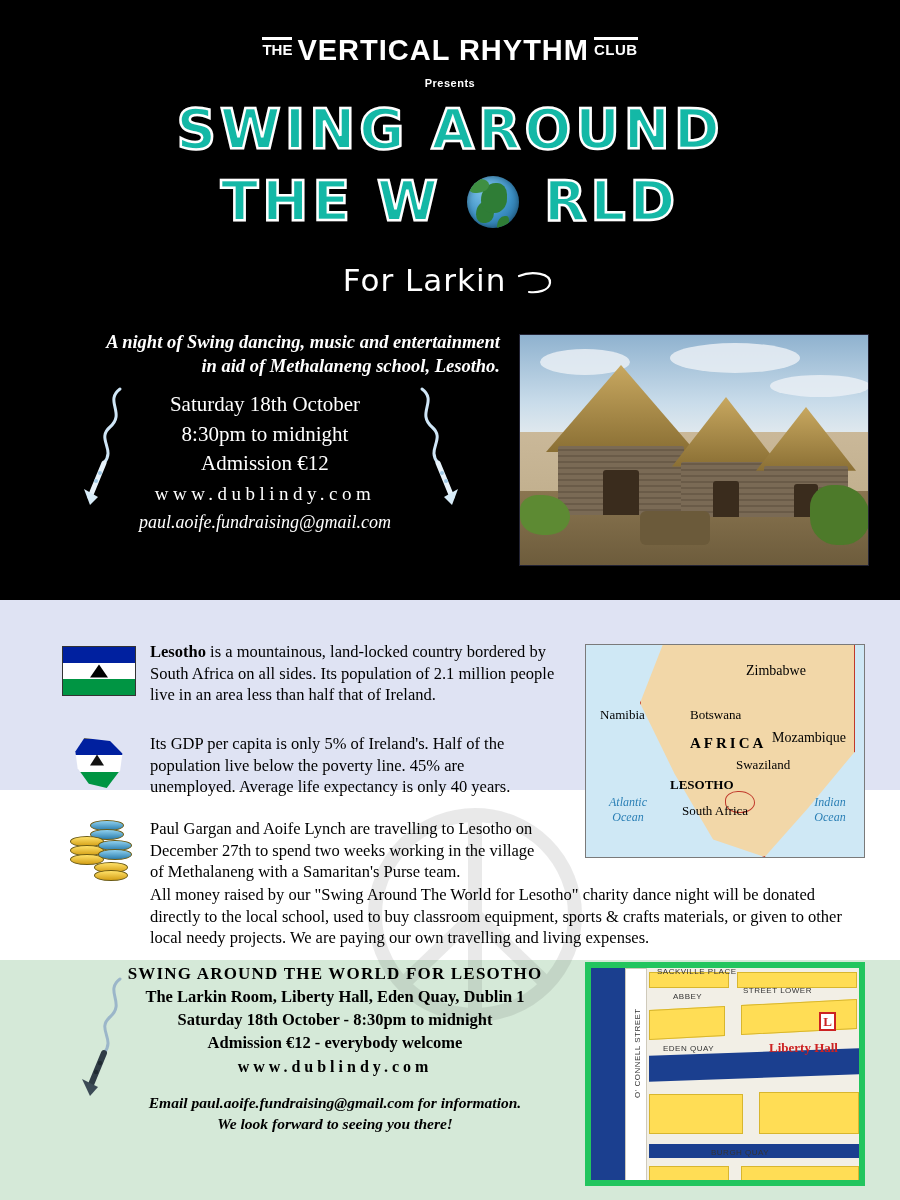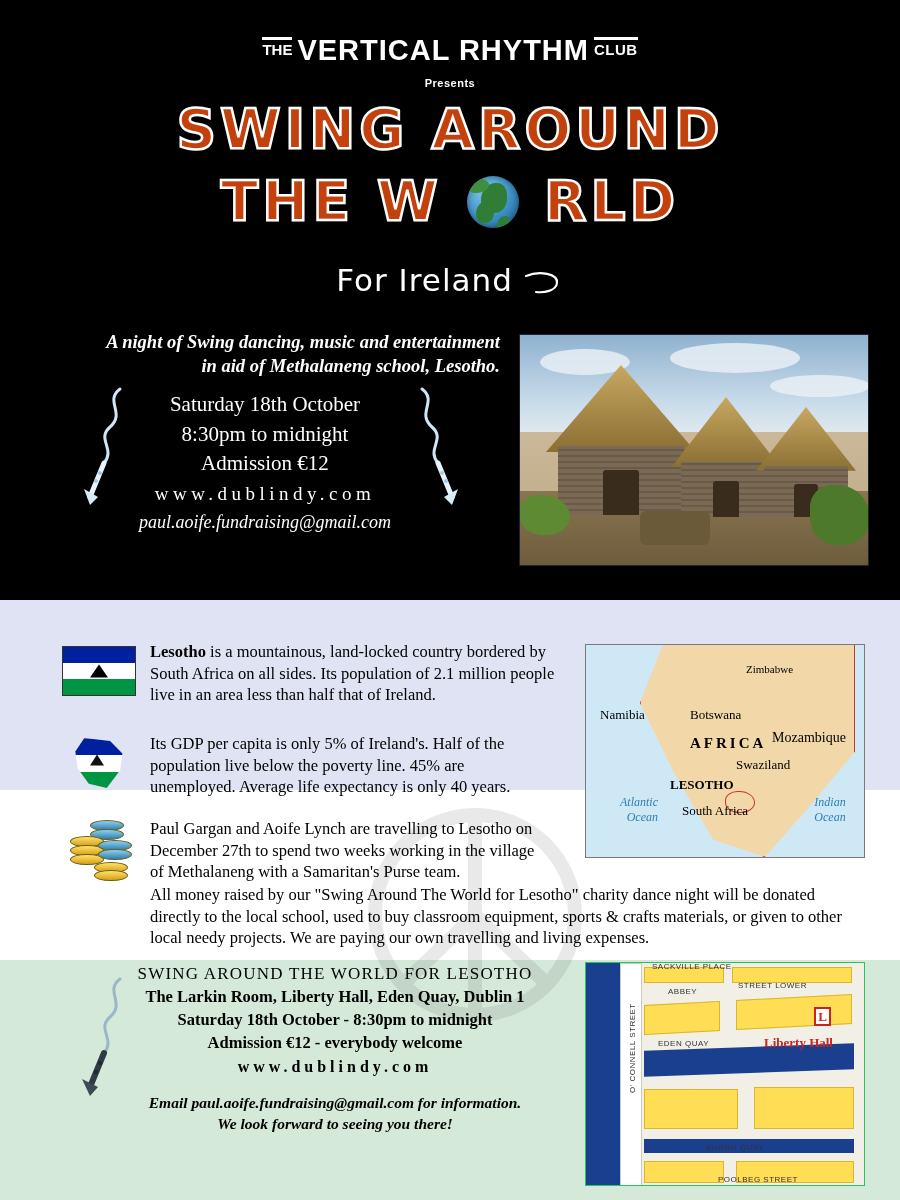--- a/index.html
+++ b/index.html
@@ -41,21 +41,21 @@
     font-family: "Liberation Sans", sans-serif; font-weight: bold;
     letter-spacing: 0.5px;
   }
 
   .swingtitle {
     position: absolute; left: 0; top: 93px; width: 900px; text-align: center;
     font-family: "DejaVu Sans", sans-serif;
     font-weight: bold;
     font-size: 55px;
     letter-spacing: 4px;
-    color: #c2410c;
+    color: #14b8a6;
     -webkit-text-stroke: 2.5px #ffffff;
     text-shadow: 0 0 0 #fff;
     line-height: 72px;
   }
   .swingtitle .l2 { display:block; }
   .globe {
     display: inline-block;
     width: 52px; height: 52px; border-radius: 50%;
     vertical-align: -8px;
     background:
@@ -211,21 +211,21 @@
     position: absolute; left: 139px; top: 146px; width: 30px; height: 22px;
     background: #f2d7a8; border: 1.5px solid #c0392b; border-radius: 45% 55% 50% 50%;
   }
   .africamap .lbl { position: absolute; font-family: "Liberation Serif", serif; color: #000; }
   .africamap .lbl.ocean { color: #2a7fb5; font-style: italic; }
   .africamap .big { letter-spacing: 3px; font-weight: bold; font-size: 15px; }
 
   
   .streetmap {
     position: absolute; left: 585px; top: 962px; width: 280px; height: 224px;
-    background: #f2efe6; border: 1px solid #22c55e; overflow: hidden; z-index: 3;
+    background: #f2efe6; border: 6px solid #22c55e; overflow: hidden; z-index: 3;
   }
   .blk { position: absolute; }
   .blk.y { background: #ffdd55; border: 1px solid #d8b62e; }
   .blk.b { background: #1b3f8f; }
   .blk.w { background: #ffffff; border: 1px solid #cfcabb; }
   .smlbl {
     position: absolute; font-family: "Liberation Sans", sans-serif;
     font-size: 8px; color: #333; letter-spacing: .5px;
   }
   .smlbl.rot { transform: rotate(-90deg); transform-origin: left top; }
@@ -237,21 +237,21 @@
     position: absolute; width: 17px; height: 19px; border: 2px solid #cc2222;
     color: #cc2222; font-weight: bold; font-size: 13px; text-align: center;
     line-height: 16px; font-family: "Liberation Serif", serif; background: #fff;
   }
 
   
   .finalblock {
     position: absolute; left: 100px; top: 962px; width: 470px; text-align: center; z-index: 3;
   }
   .finalblock .hd {
-    font-weight: normal; font-size: 17px; letter-spacing: 1.2px; line-height: 23px;
+    font-weight: bold; font-size: 17px; letter-spacing: 1.2px; line-height: 23px;
   }
   .finalblock .ln { font-weight: bold; font-size: 16.5px; line-height: 23px; }
   .finalblock .webb { font-weight: bold; font-size: 16px; letter-spacing: 4px; line-height: 26px; }
   .finalblock .ital { font-style: italic; font-weight: bold; font-size: 15.5px; line-height: 21px; }
 </style>
 </head>
 <body>
 
 <div class="hero">
 
@@ -266,21 +266,21 @@
   <div class="swingtitle">
     <span>SWING AROUND</span>
     <span class="l2">
       <span>THE W</span>
       <span class="globe"></span>
       <span>RLD</span>
     </span>
   </div>
 
   <div class="forlesotho">
-    <span>For Ireland</span>
+    <span>For Larkin</span>
     <span class="swoosh">
       <svg width="40" height="30" viewBox="0 0 40 30">
           <path d="M2 8 C16 2 34 6 33 15 C32 23 20 25 12 24" fill="none" stroke="#ffffff" stroke-width="2.2" stroke-linecap="round"></path>
         </svg>
     </span>
   </div>
 
   <div class="blurb">
     <div>A night of Swing dancing, music and entertainment</div>
     <div>in aid of Methalaneng school, Lesotho.</div>
@@ -389,29 +389,29 @@
 <div class="row" style="left:150px; top:818px; width:400px;">
   <p>Paul Gargan and Aoife Lynch are travelling to Lesotho on December 27th to spend two weeks working in the village of Methalaneng with a Samaritan's Purse team.</p>
 </div>
 <div class="row" style="left:150px; top:884px; width:700px;">
   <p>All money raised by our "Swing Around The World for Lesotho" charity dance night will be donated directly to the local school, used to buy classroom equipment, sports &amp; crafts materials, or given to other local needy projects. We are paying our own travelling and living expenses.</p>
 </div>
 
 <div class="africamap">
   <div class="land"></div>
   <div class="lesotho"></div>
-  <div class="lbl" style="left:160px; top:18px; font-size:11px;">Zimbabwe</div>
+  <div class="lbl" style="left:160px; top:18px; font-size:14px;">Zimbabwe</div>
   <div class="lbl" style="left:14px; top:62px; font-size:13px;">Namibia</div>
   <div class="lbl" style="left:104px; top:62px; font-size:13px;">Botswana</div>
   <div class="lbl" style="left:186px; top:85px; font-size:14px;">Mozambique</div>
   <div class="lbl big" style="left:104px; top:90px;">AFRICA</div>
   <div class="lbl" style="left:150px; top:112px; font-size:13px;">Swaziland</div>
   <div class="lbl" style="left:84px; top:132px; font-size:13px; font-weight:bold;">LESOTHO</div>
   <div class="lbl" style="left:96px; top:158px; font-size:13px;">South Africa</div>
-  <div class="lbl ocean" style="left:12px; top:150px; font-size:12px; width:60px; text-align:right;">Atlantic Ocean</div>
+  <div class="lbl ocean" style="left:12px; top:150px; font-size:12px; width:60px; text-align:center;">Atlantic Ocean</div>
   <div class="lbl ocean" style="left:214px; top:150px; font-size:12px; width:60px; text-align:center;">Indian Ocean</div>
 </div>
 
 <div class="doodle" style="left:62px; top:975px;">
   <svg width="80" height="125" viewBox="0 0 80 125">
     <path d="M58 4 C42 16 64 28 48 42 C34 54 54 64 42 78" fill="none" stroke="#9bb6c9" stroke-width="3" stroke-linecap="round"></path>
     <path d="M42 78 L28 112" stroke="#2f3c45" stroke-width="6" stroke-linecap="round"></path>
     <path d="M20 104 L36 112 L28 121 Z" fill="#3b4a55"></path>
     <circle cx="38" cy="88" r="2.2" fill="#1f2a31"></circle>
       <circle cx="34" cy="97" r="2.2" fill="#1f2a31"></circle>

